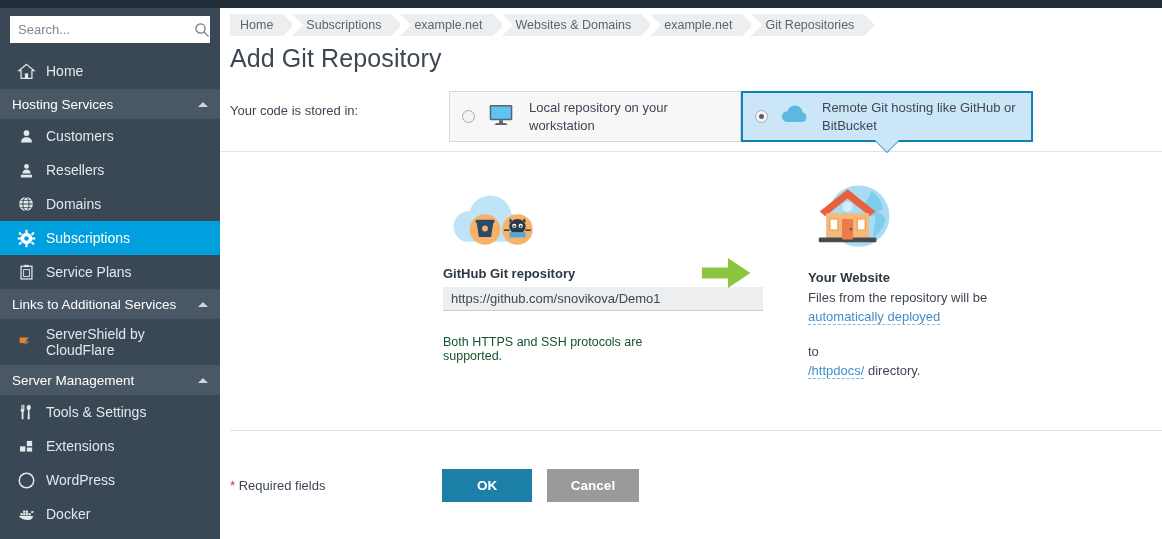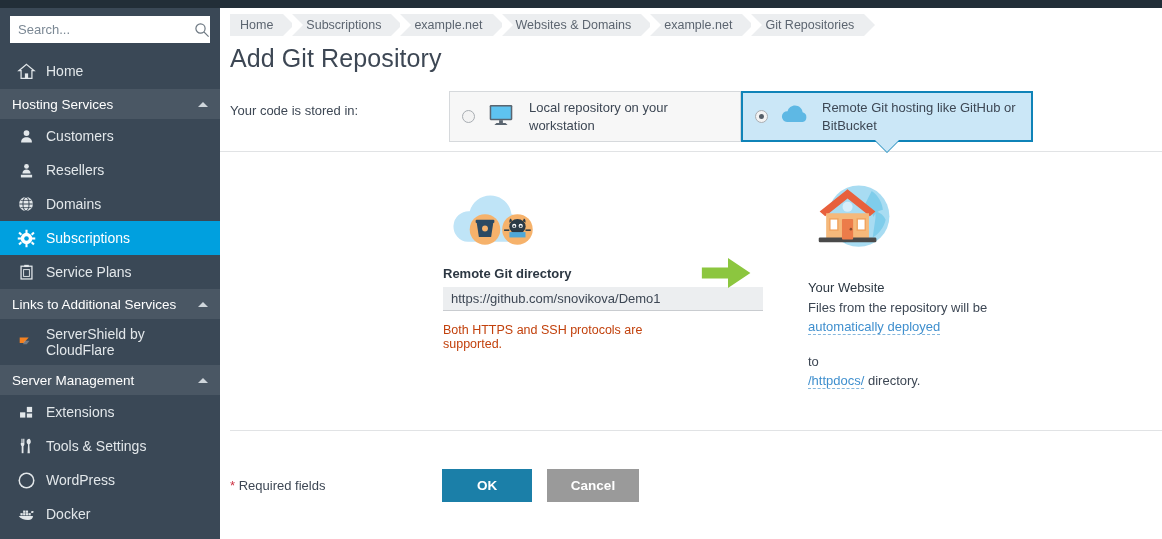--- a/index.html
+++ b/index.html
@@ -195,24 +195,24 @@
     margin-top: 6px;
     width: 320px; height: 24px;
     background: #eceef0;
     border: 0; border-bottom: 1px solid #c9ccd0;
     font-family: "Liberation Sans", sans-serif;
     font-size: 13px; color: #3d4754;
     padding: 0 8px;
     outline: none;
   }
   .field-hint {
-    font-size: 12.5px; color: #c2410c; margin-top: 12px;
+    font-size: 12.5px; color: #14532d; margin-top: 24px;
   }
   .panel-title {
-    font-size: 13px; font-weight: normal; color: #2c3742; margin-top: 20px;
+    font-size: 13px; font-weight: bold; color: #2c3742; margin-top: 10px;
   }
   .panel-text {
     font-size: 13px; color: #3d4754; margin-top: 4px; line-height: 1.45;
   }
   .dlink {
     color: #3f8fce; border-bottom: 1px dashed #85b8de;
     cursor: pointer; text-decoration: none;
   }
 
   
@@ -349,38 +349,38 @@
       <span class="nav-label">ServerShield by CloudFlare</span>
     </div>
 
     <div class="nav-section">
       <span>Server Management</span>
       <span class="caret-up"></span>
     </div>
 
     <div class="nav-item">
       <span class="nav-ico">
+        <svg viewBox="0 0 20 20" width="18" height="18">
+          <path d="M4.2 2 v6.2 a2 2 0 0 0 4 0 V2 h-1.3 v4.6 h-0.7 V2 h-1.3 v4.6 h-0.7 V2 z" fill="#e2e7ea"></path>
+          <rect x="5.2" y="9.6" width="2" height="8.4" fill="#e2e7ea"></rect>
+          <path d="M13.7 2 c-2 0-3 1.6-3 3.3 0 1.4 0.8 2.4 1.6 2.9 l-0.6 9.8 h2.6 l-0.6-9.8 c0.9-0.5 1.6-1.5 1.6-2.9 0-1.7-1-3.3-1.6-3.3 z" fill="#e2e7ea"></path>
+        </svg>
+      </span>
+      <span class="nav-label">Tools &amp; Settings</span>
+    </div>
+
+    <div class="nav-item">
+      <span class="nav-ico">
         <svg viewBox="0 0 20 20" width="17" height="17">
           <rect x="2.4" y="9.8" width="6.2" height="6.2" fill="#e2e7ea"></rect>
           <rect x="10.4" y="3.4" width="6.2" height="6.2" fill="#e2e7ea"></rect>
           <rect x="10.4" y="11.2" width="6.2" height="4.8" fill="#e2e7ea"></rect>
         </svg>
       </span>
       <span class="nav-label">Extensions</span>
-    </div>
-
-    <div class="nav-item">
-      <span class="nav-ico">
-        <svg viewBox="0 0 20 20" width="18" height="18">
-          <path d="M4.2 2 v6.2 a2 2 0 0 0 4 0 V2 h-1.3 v4.6 h-0.7 V2 h-1.3 v4.6 h-0.7 V2 z" fill="#e2e7ea"></path>
-          <rect x="5.2" y="9.6" width="2" height="8.4" fill="#e2e7ea"></rect>
-          <path d="M13.7 2 c-2 0-3 1.6-3 3.3 0 1.4 0.8 2.4 1.6 2.9 l-0.6 9.8 h2.6 l-0.6-9.8 c0.9-0.5 1.6-1.5 1.6-2.9 0-1.7-1-3.3-1.6-3.3 z" fill="#e2e7ea"></path>
-        </svg>
-      </span>
-      <span class="nav-label">Tools &amp; Settings</span>
     </div>
 
     <div class="nav-item">
       <span class="nav-ico">
         <svg viewBox="0 0 20 20" width="19" height="19">
           <circle cx="10" cy="10" r="8.4" fill="#e2e7ea"></circle>
           <path d="M10 3.2 a6.8 6.8 0 1 0 0.01 0 z M5 6.7 l2.6 7.3 1.5-4.3-1.1-3 z M10.5 6.7 l2.6 7.3 2-6.1 c0.2-0.9 0-1.2-0.3-1.2 z" fill="#3a4856"></path>
         </svg>
       </span>
       <span class="nav-label">WordPress</span>
@@ -469,21 +469,21 @@
             </g>
             <rect x="69.6" y="55.8" width="16.8" height="5.6" fill="#4fa8d8"></rect>
             <circle cx="74.6" cy="49.4" r="2.2" fill="#ffffff"></circle>
             <circle cx="81.4" cy="49.4" r="2.2" fill="#ffffff"></circle>
             <circle cx="74.6" cy="49.8" r="1.1" fill="#2b3a46"></circle>
             <circle cx="81.4" cy="49.8" r="1.1" fill="#2b3a46"></circle>
             <rect x="64" y="53" width="5.5" height="1.6" fill="#2b3a46"></rect>
             <rect x="86.4" y="53" width="5.5" height="1.6" fill="#2b3a46"></rect>
           </svg>
         </div>
-        <div class="field-label">Remote Git directory</div>
+        <div class="field-label">GitHub Git repository</div>
         <input class="text-input" type="text" value="https://github.com/snovikova/Demo1" style="">
         <div class="field-hint">Both HTTPS and SSH protocols are supported.</div>
       </div>
 
       <div class="panel-arrow">
         <svg viewBox="0 0 60 36" width="56" height="34">
           <path d="M2 12 h28 V2 l24 16 -24 16 v-10 H2 z" fill="#8cc63f"></path>
         </svg>
       </div>
 

